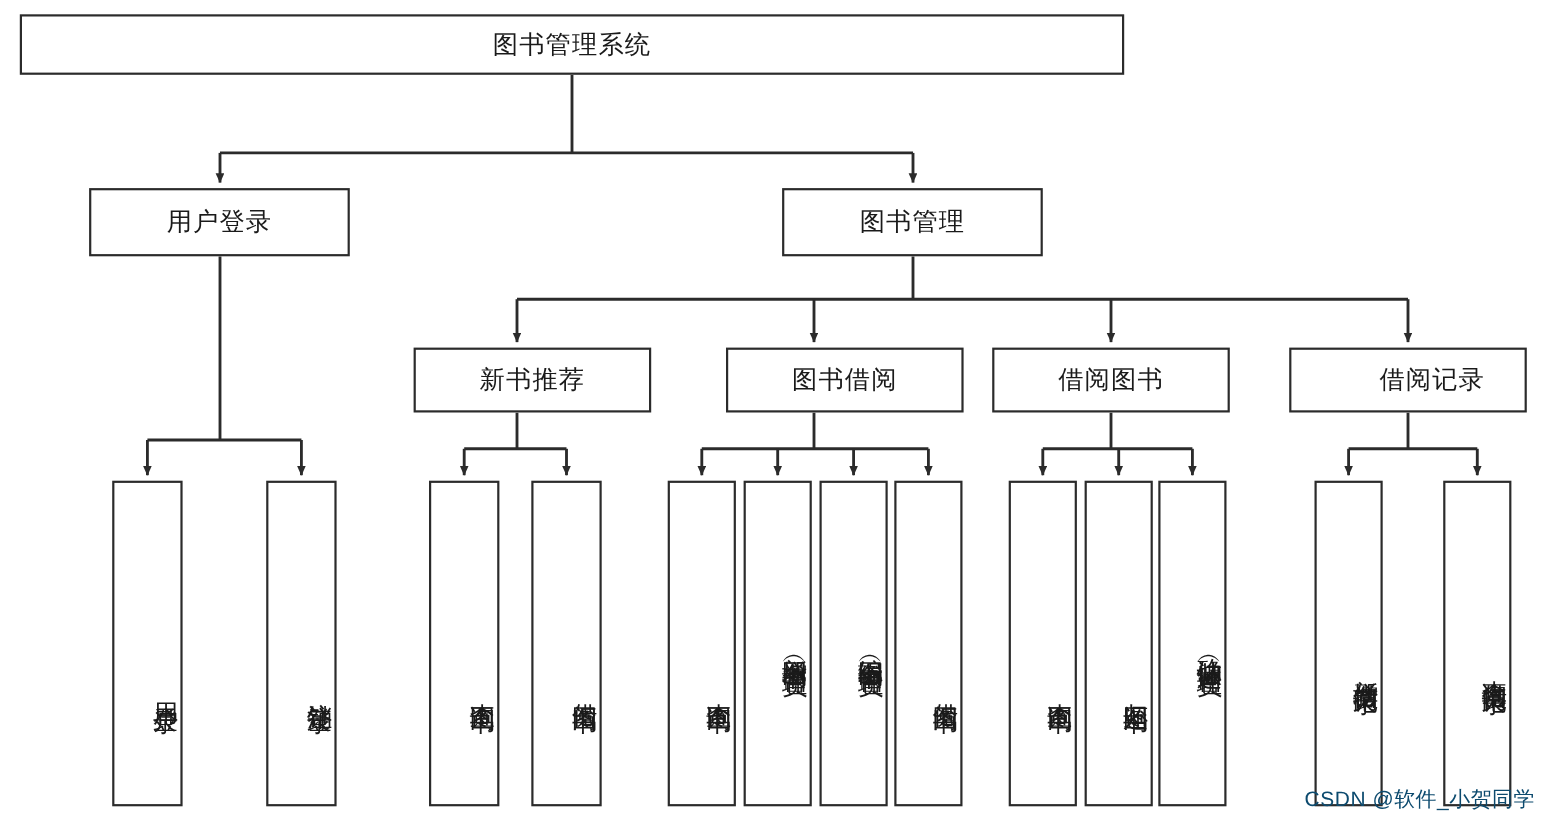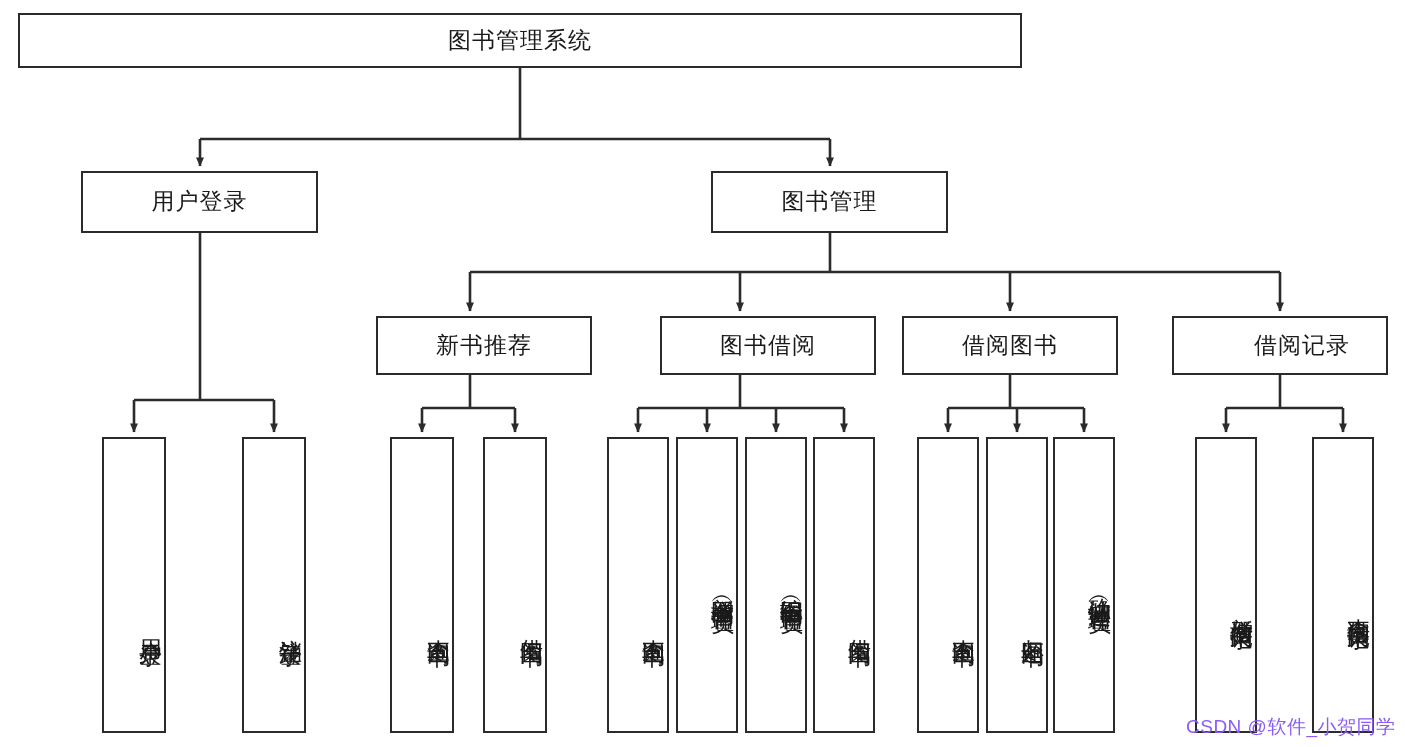--- a/index.html
+++ b/index.html
@@ -55,21 +55,21 @@
     align-items: flex-start;
   }
   .node .lbl {
     display: block;
   }
   .watermark {
     position: absolute;
     left: 1186px;
     top: 714px;
     font-size: 19px;
-    color: #8b5cf6;
+    color: #0c4a6e;
     white-space: nowrap;
     z-index: 5;
     letter-spacing: 0.5px;
   }
 </style>
 </head>
 <body>
 
 <div id="canvas">
 

